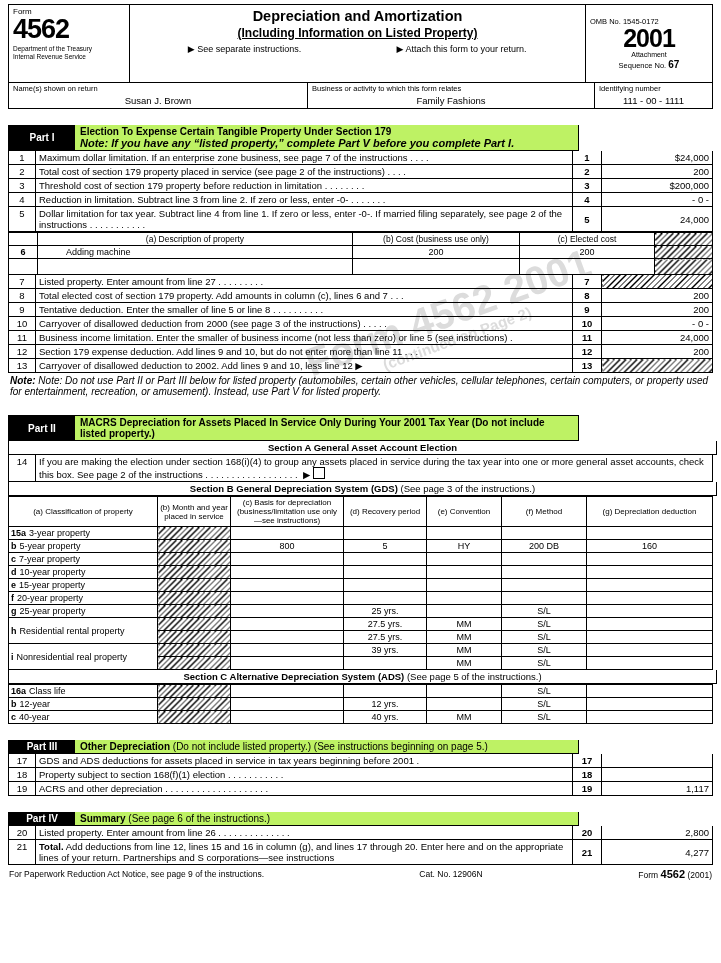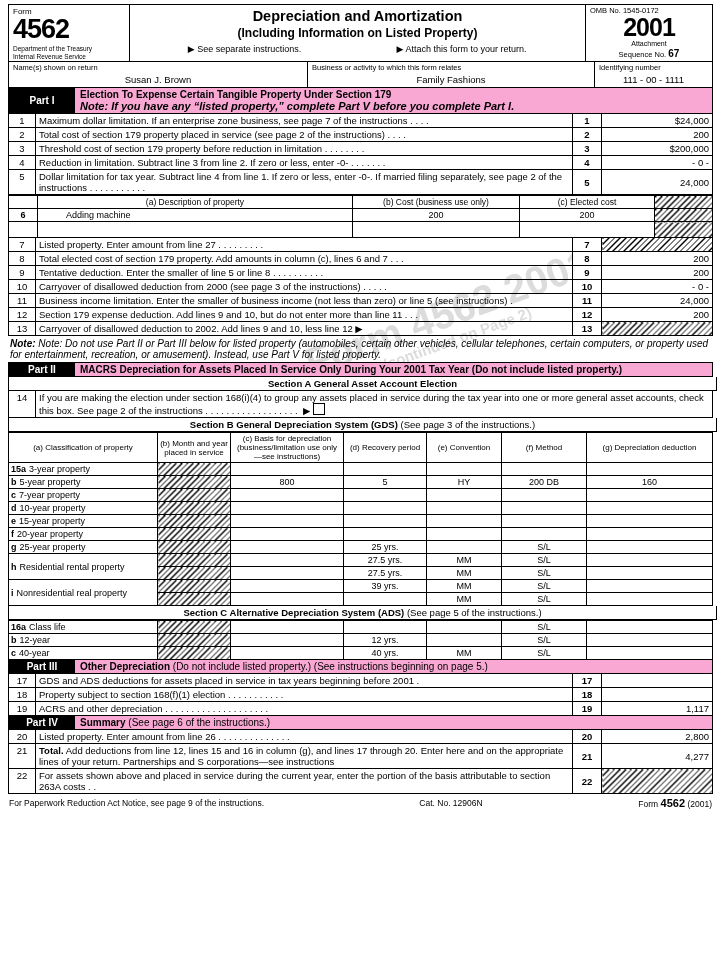--- a/index.html
+++ b/index.html
@@ -12,37 +12,37 @@
 
   
   .hdr{width:705px;border:1px solid #000;border-width:1px 1px 0 1px;}
   .hdr td{border:1px solid #000;vertical-align:top;}
   .formno{width:112px;padding:2px 4px 1px 4px;}
   .formno .lbl{font-size:8px;}
   .formno .num{font-size:27px;font-weight:bold;letter-spacing:-1px;line-height:26px;}
   .formno .dept{font-size:6.5px;line-height:7.5px;padding-top:3px;}
   .titlecell{padding:3px 4px;text-align:center;}
   .titlecell .t1{font-size:14.5px;font-weight:bold;}
-  .titlecell .t2{font-size:12px;font-weight:bold;margin-top:2px;}
+  .titlecell .t2{font-size:12px;font-weight:bold;margin-top:2px;text-decoration:underline;}
   .titlecell .t3{font-size:9px;margin-top:4px;}
-  .omb{width:118px;padding:1px 4px;text-align:center;}
+  .omb{width:118px;padding:12px 4px;text-align:center;}
   .omb .o1{font-size:7.5px;text-align:left;}
   .omb .yr{font-size:25px;font-weight:bold;letter-spacing:-1px;line-height:25px;}
   .omb .o2{font-size:7px;line-height:8px;}
   .omb .o3{font-size:7.5px;}
   .omb .o3 b{font-size:10px;margin-top:12px;}
 
   .namerow{width:705px;border:1px solid #000;border-top:0;}
   .namerow td{border-left:1px solid #000;vertical-align:top;padding:1px 4px 2px 4px;}
   .namerow td:first-child{border-left:0;}
   .namerow .cap{font-size:7.5px;}
   .namerow .val{font-size:9.5px;padding-top:2px;}
 
   
-  .partbar{width:705px;border:1px solid #000;border-top:0;background:#f9a8d4;}
+  .partbar{width:571px;border:1px solid #000;border-top:0;background:#bef264;margin-top:16px;}
   .partbar td{vertical-align:middle;}
   .partlbl{background:#000;color:#fff;font-weight:bold;font-size:10px;padding:1px 6px;width:54px;text-align:center;}
   .parttxt{padding:1px 5px;font-weight:bold;font-size:10px;}
 
   
   .lines{width:705px;border:1px solid #000;border-top:0;}
   .lines td{border:1px solid #000;padding:1px 3px;font-size:9.5px;}
   .lines tr td{border-top:0;}
   .ln{width:20px;text-align:center;border-left:0!important;vertical-align:top;}
   .desc{border-left:0!important;}
@@ -471,26 +471,20 @@
       <td class="desc"><span>Listed property. Enter amount from line 26</span>  . . . . . . . . . . . . . .</td>
       <td class="numbox">20</td>
       <td class="amt hand">2,800</td>
     </tr>
     <tr>
       <td class="ln">21</td>
       <td class="desc"><b>Total.</b> Add deductions from line 12, lines 15 and 16 in column (g), and lines 17 through 20. Enter here and on the appropriate lines of your return. Partnerships and S corporations—see instructions</td>
       <td class="numbox">21</td>
       <td class="amt hand">4,277</td>
     </tr>
-    <tr>
-      <td class="ln">22</td>
-      <td class="desc"><span>For assets shown above and placed in service during the current year, enter the portion of the basis attributable to section 263A costs</span>  . .</td>
-      <td class="numbox">22</td>
-      <td class="amt hatch"></td>
-    </tr>
   </tbody>
       </table>
 
   <table class="bottom">
     <tbody>
           <tr>
       <td style="width:340px">For Paperwork Reduction Act Notice, see page 9 of the instructions.</td>
       <td style="width:200px;text-align:center">Cat. No. 12906N</td>
       <td style="text-align:right"><span>Form</span> <b style="font-size:11px">4562</b> <span>(2001)</span></td>
     </tr>

